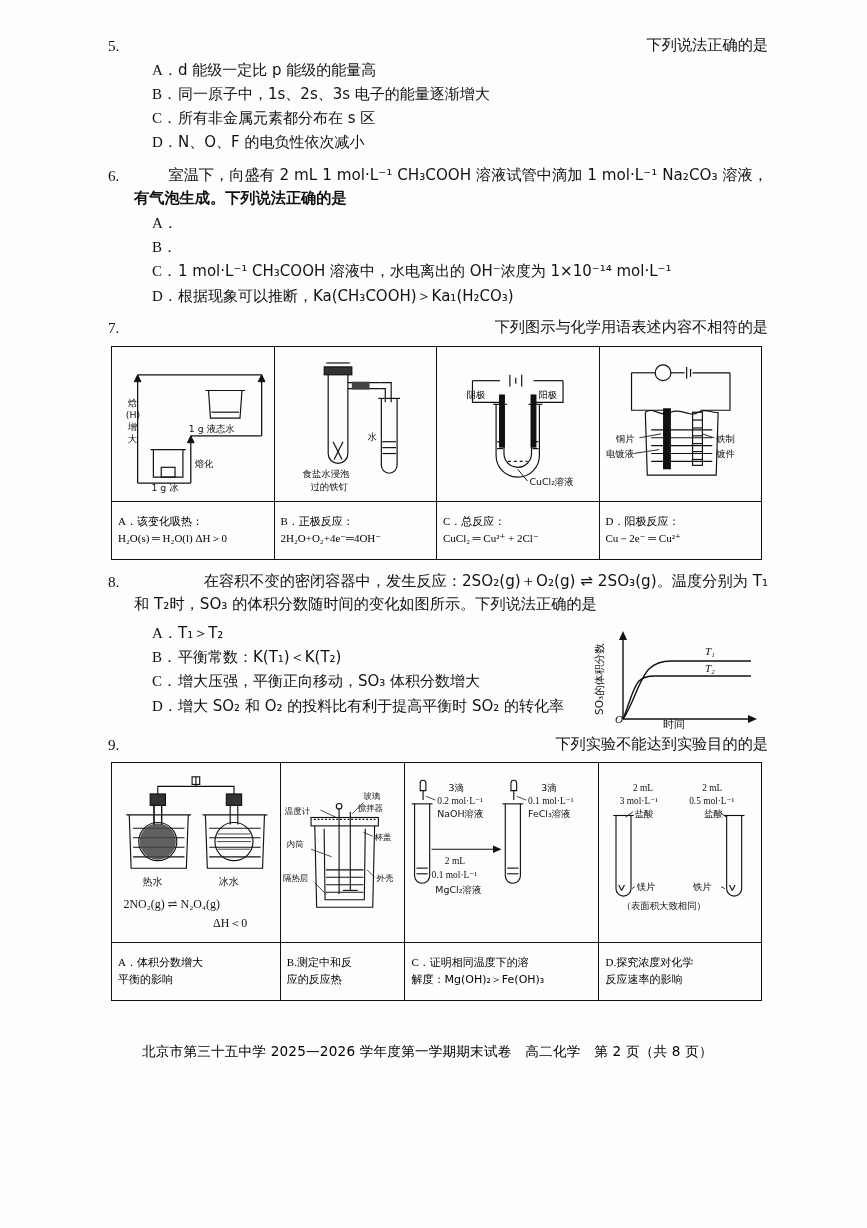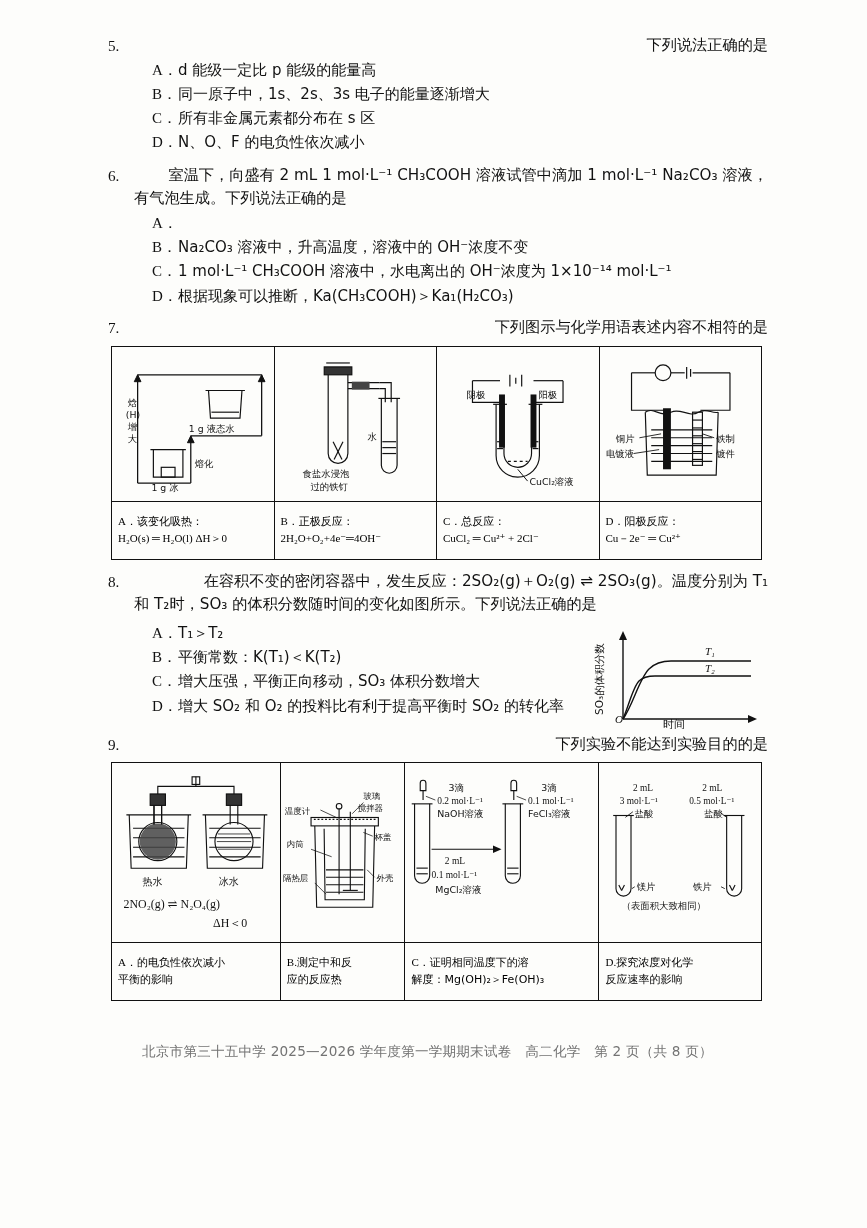--- a/index.html
+++ b/index.html
@@ -23,21 +23,21 @@
   td.fig{height:150px;padding:2px;position:relative;}
   td.ans{padding:5px 6px 6px 6px;font-size:11px;line-height:1.5;height:46px;vertical-align:top;}
   svg{display:block;}
   .cn{font-family:"DejaVu Sans","Liberation Sans",sans-serif;}
 
   
   .q8wrap{display:flex;align-items:flex-start;}
   .q8opts{flex:1;padding-top:4px;}
   .q8graph{width:185px;flex:none;padding-top:4px;}
 
-  .footer{position:absolute;left:142px;top:1043px;font-size:13.6px;color:#737373;letter-spacing:.2px;}
+  .footer{position:absolute;left:142px;top:1043px;font-size:13.6px;color:#000000;letter-spacing:.2px;}
 </style>
 </head>
 <body>
 
 <div class="page">
 <div class="sheet">
 <div class="content">
 
   <div class="q" style="margin-top:4px;">
     <div class="qline">
@@ -62,30 +62,29 @@
               <span class="cn">N、O、F 的电负性依次减小</span>
             </div>
     </div>
   </div>
 
   <div class="q" style="margin-top:9px;">
     <div class="qline">
       <span class="qnum">6.</span>
       <span class="qbody cn">室温下，向盛有 2 mL 1 mol·L⁻¹ CH₃COOH 溶液试管中滴加 1 mol·L⁻¹ Na₂CO₃ 溶液，</span>
     </div>
-    <div class="qline" style="padding-left:26px;">
+    <div class="qline" style="padding-left:26px;font-weight:bold;">
       <span class="cn">有气泡生成。下列说法正确的是</span>
     </div>
     <div class="opt">
       <div class="optl">
               <span class="optk">A．</span>
             </div>
       <div class="optl">
               <span class="optk">B．</span>
-              <span class="cn">Na₂CO₃ 溶液中，升高温度，溶液中的 OH⁻浓度不变</span>
             </div>
       <div class="optl">
               <span class="optk">C．</span>
               <span class="cn">1 mol·L⁻¹ CH₃COOH 溶液中，水电离出的 OH⁻浓度为 1×10⁻¹⁴ mol·L⁻¹</span>
             </div>
       <div class="optl">
               <span class="optk">D．</span>
               <span class="cn">根据现象可以推断，Ka(CH₃COOH)＞Ka₁(H₂CO₃)</span>
             </div>
     </div>
@@ -473,21 +472,21 @@
               <path d="M34 44 L26 50"></path>
               <path d="M126 44 L134 50"></path>
               <path d="M36 124 L33 126"></path>
               <path d="M128 124 L132 126"></path>
             </g>
           </svg>
         </td>
       </tr>
       <tr>
         <td class="ans">
-          <div><span>A．</span><span class="cn">的电负性依次减小</span></div>
+          <div><span>A．</span><span class="cn">体积分数增大</span></div>
           <div class="cn">平衡的影响</div>
         </td>
         <td class="ans">
           <div><span>B.</span><span class="cn">测定中和反</span></div>
           <div class="cn">应的反应热</div>
         </td>
         <td class="ans">
           <div><span>C．</span><span class="cn">证明相同温度下的溶</span></div>
           <div class="cn">解度：Mg(OH)₂＞Fe(OH)₃</div>
         </td>

